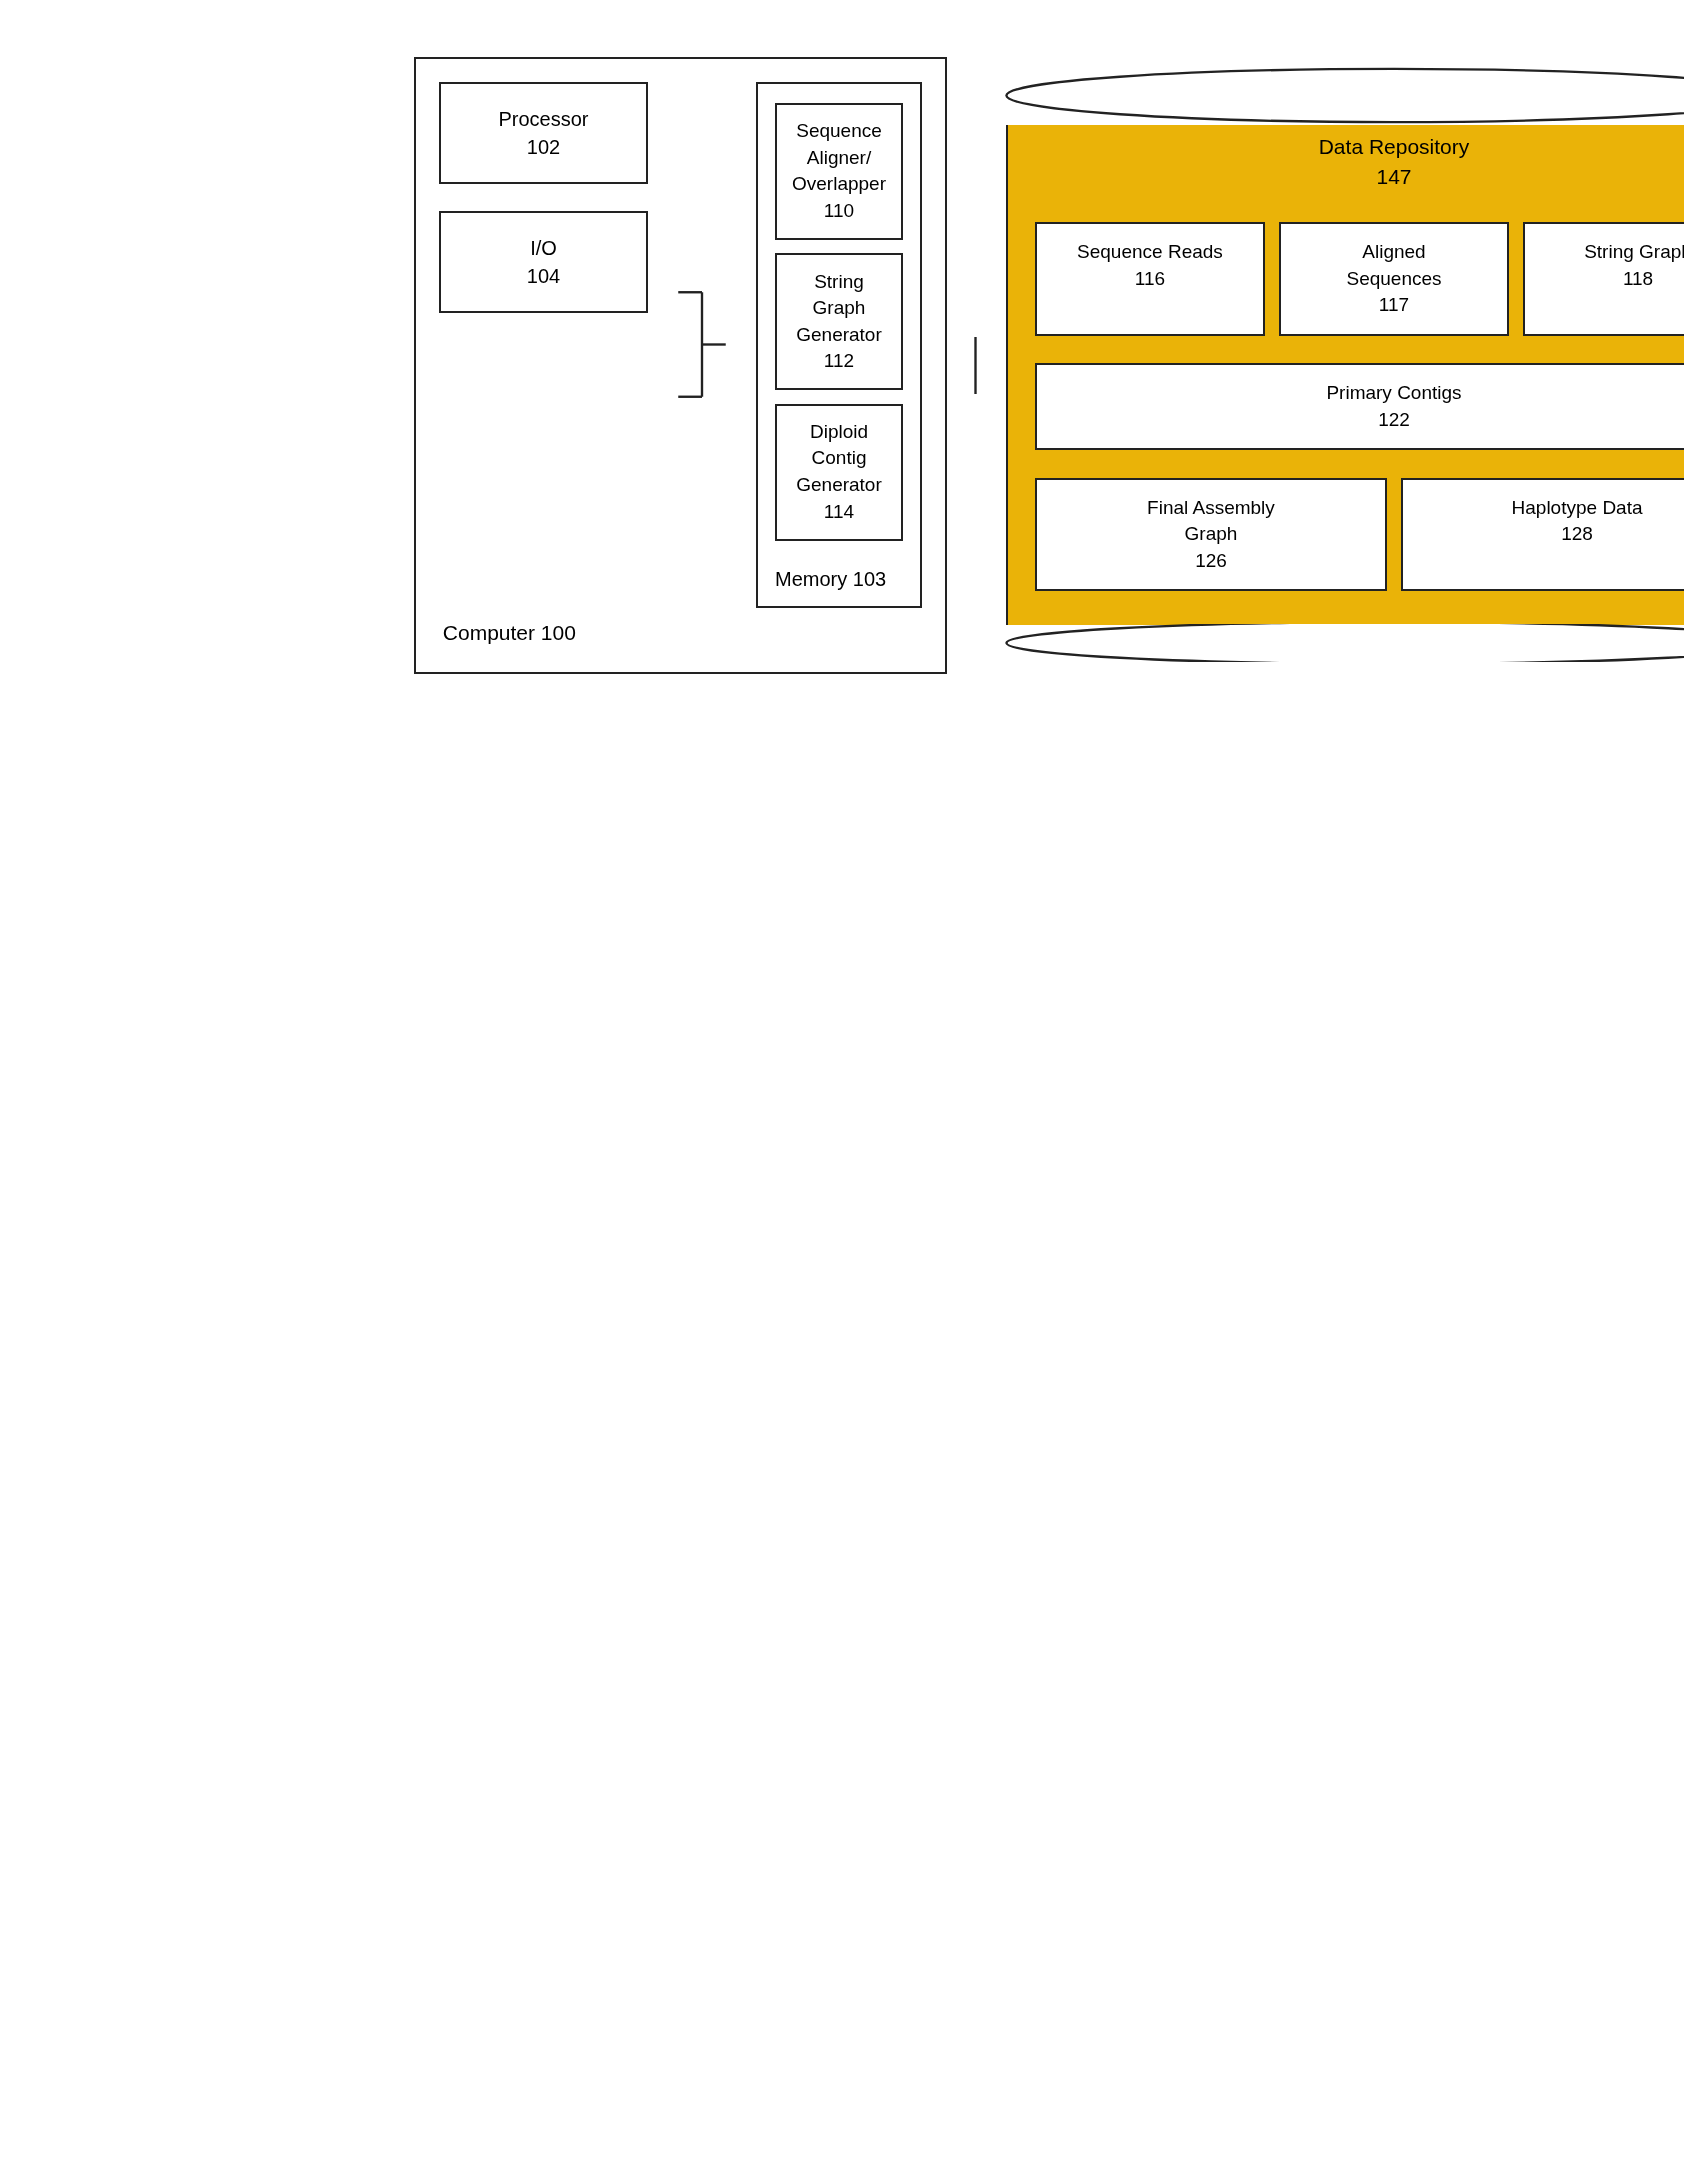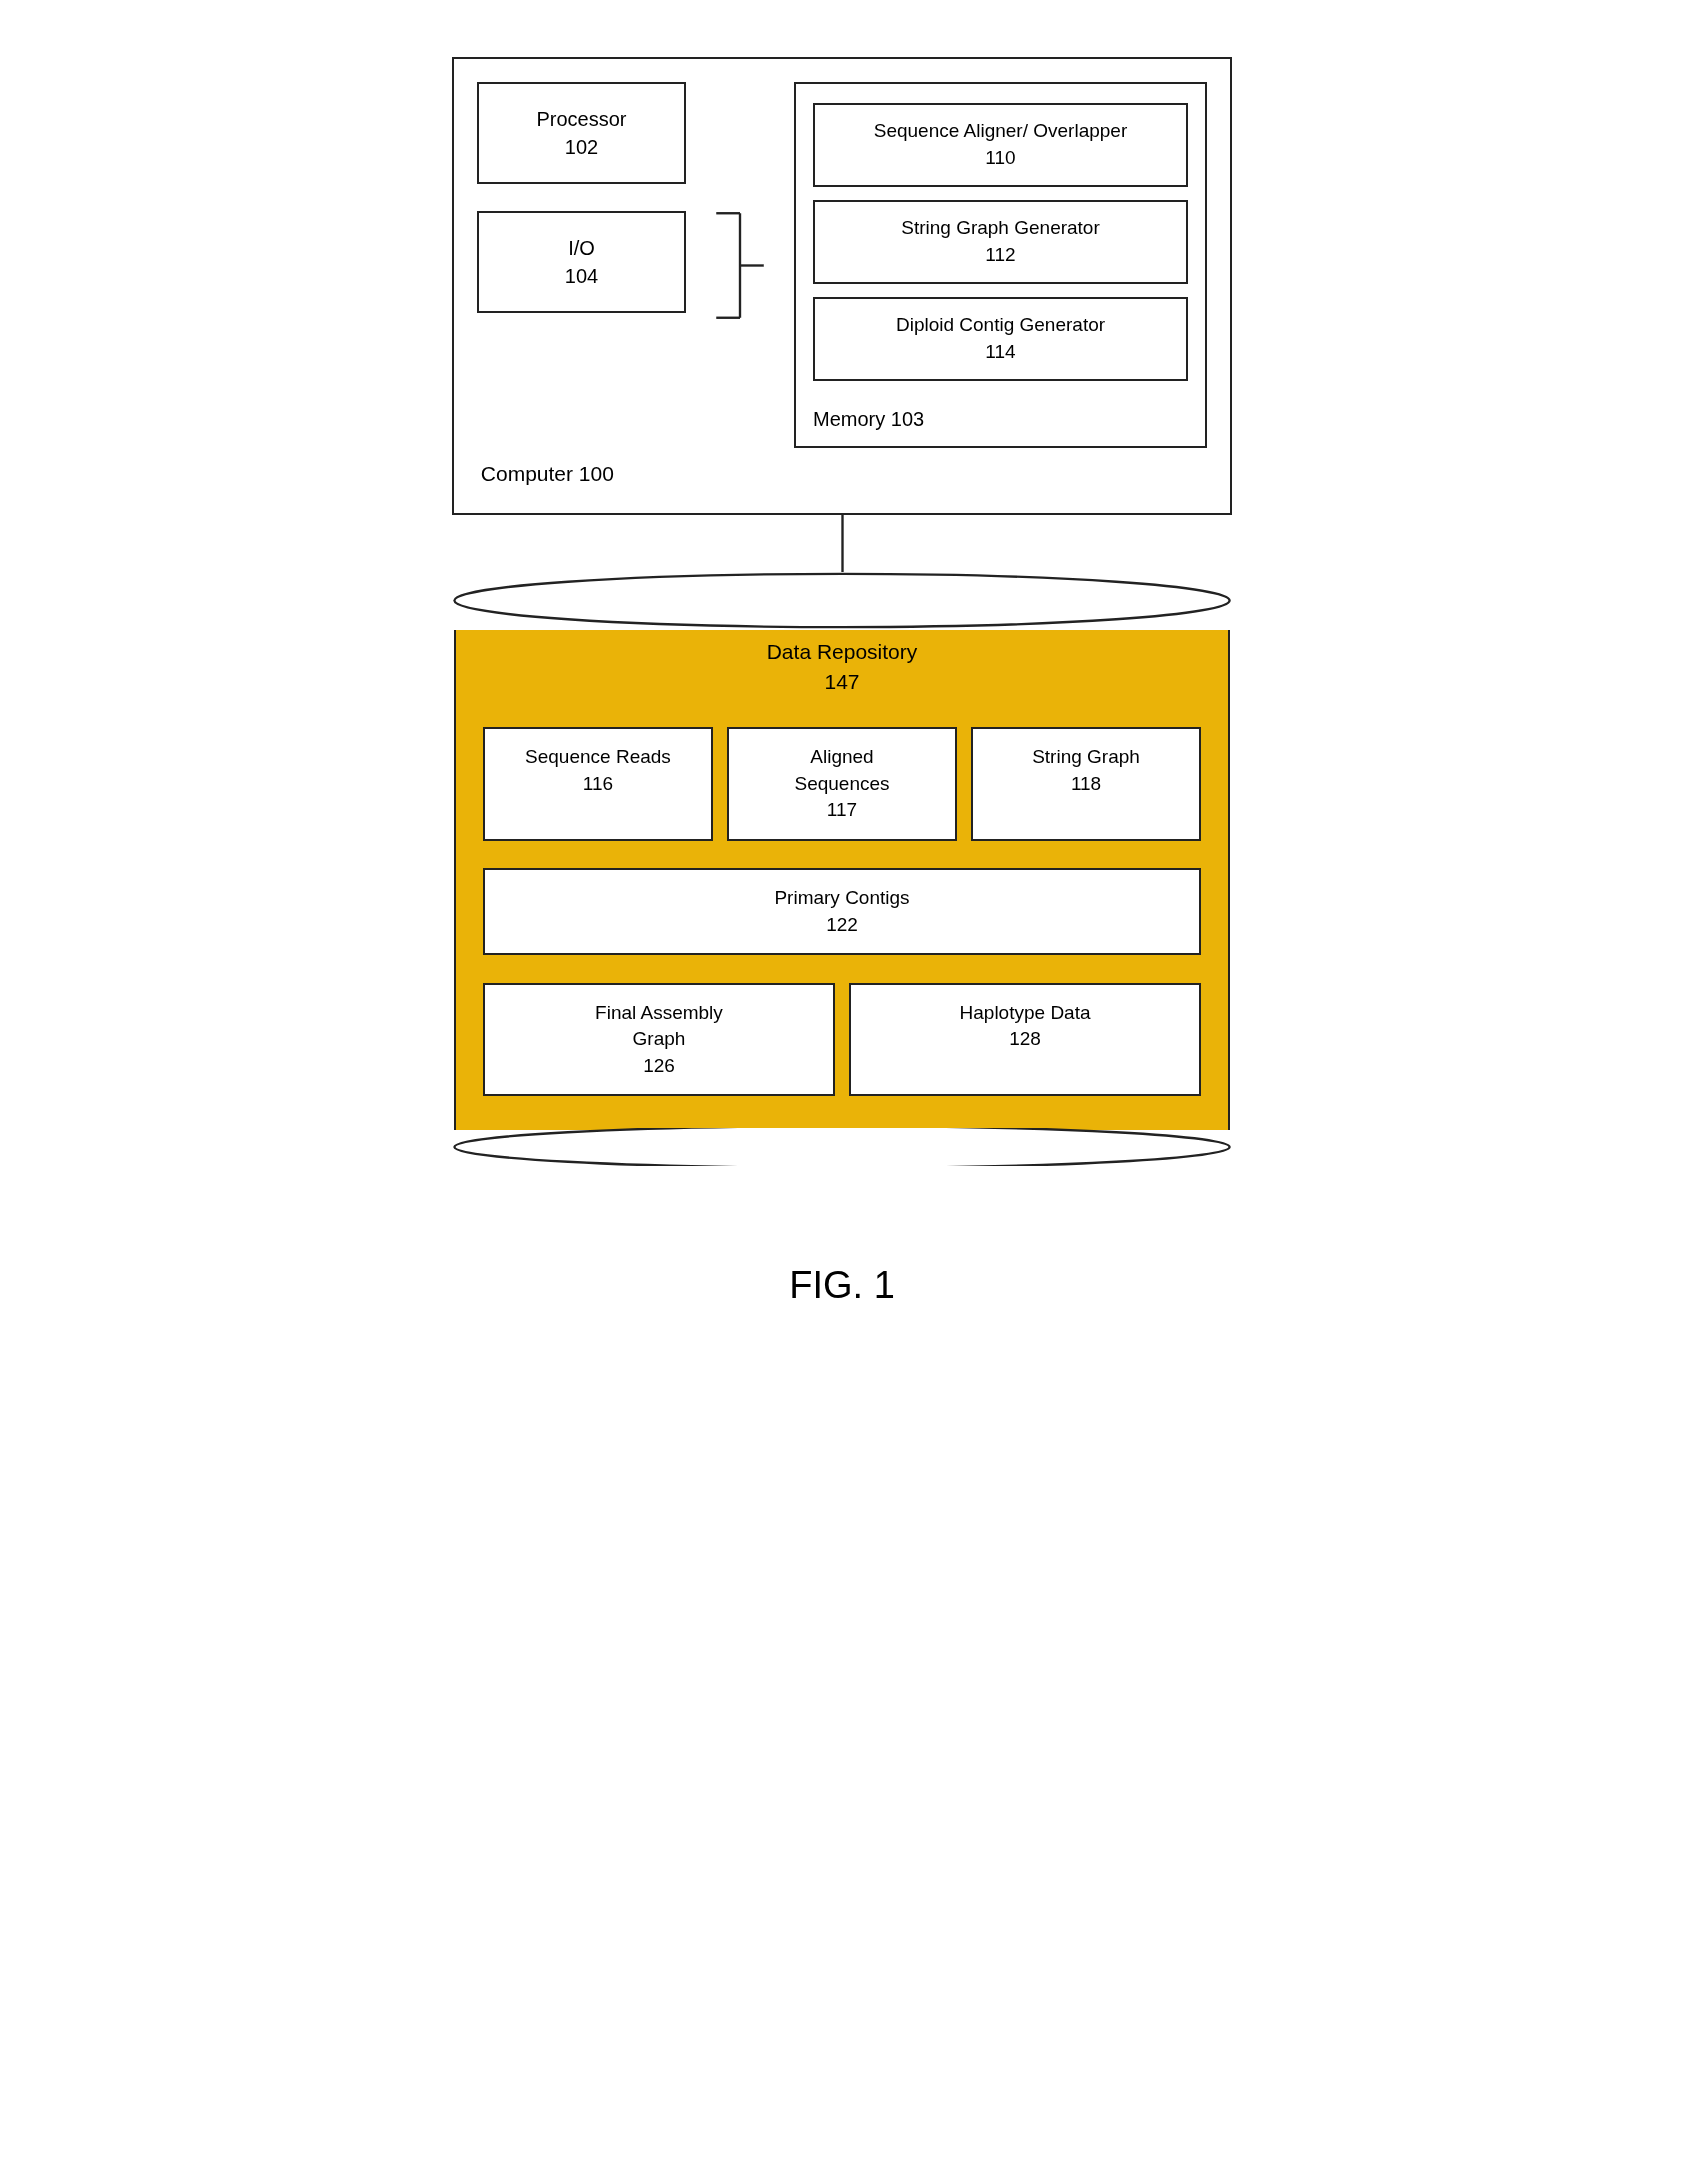--- a/index.html
+++ b/index.html
@@ -9,21 +9,21 @@
       width: 1684px;
       min-height: 2174px;
       display: flex;
       justify-content: center;
       align-items: flex-start;
       padding: 57px 0;
     }
     .page-container {
       width: 856px;
       display: flex;
-      flex-direction: column;
+      flex-direction: row;
       align-items: center;
     }
 
     
     .computer-box {
       border: 2.4px solid #222;
       width: 780px;
       padding: 23px 23px 27px 23px;
       position: relative;
       margin-bottom: 0;

